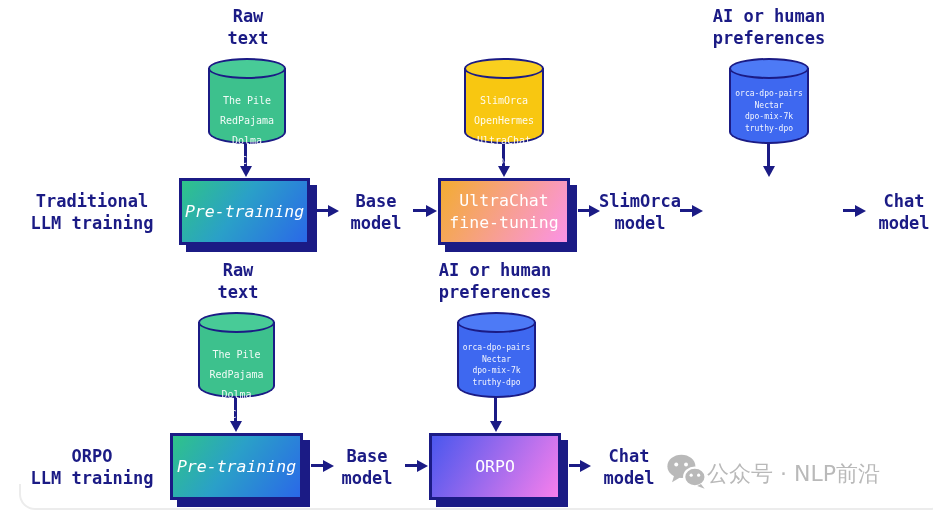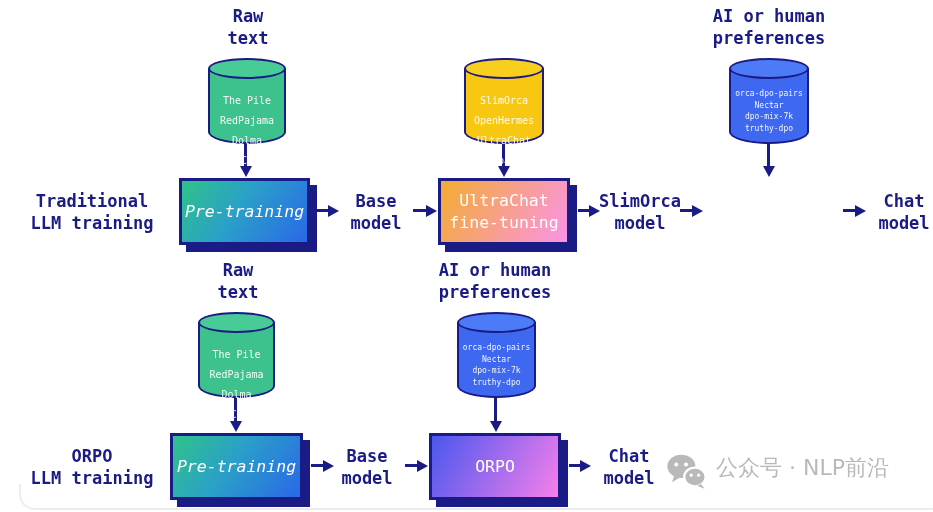--- a/index.html
+++ b/index.html
@@ -70,22 +70,22 @@
   }
   .varrow { position:absolute; width:3px; background:#1b1b85; }
   .varrow::after {
     content:""; position:absolute; bottom:-10px; left:50%;
     transform:translateX(-50%); width:0; height:0;
     border-top:11px solid #1b1b85;
     border-left:6px solid transparent; border-right:6px solid transparent;
   }
   
   .watermark {
-    position:absolute; left:650px; top:453px; display:flex; align-items:flex-start;
-    gap:9px; color:#b9b9b9; font-size:22px;
+    position:absolute; left:650px; top:453px; display:flex; align-items:flex-end;
+    color:#b9b9b9; font-size:22px;
     font-family:"DejaVu Sans","Liberation Sans",sans-serif;
   }
   .watermark svg { display:block; }
 </style>
 </head>
 <body>
 
 <div class="canvas">
 
   <div class="src-header" style="left:182px; top:5px; width:100px;">Raw

